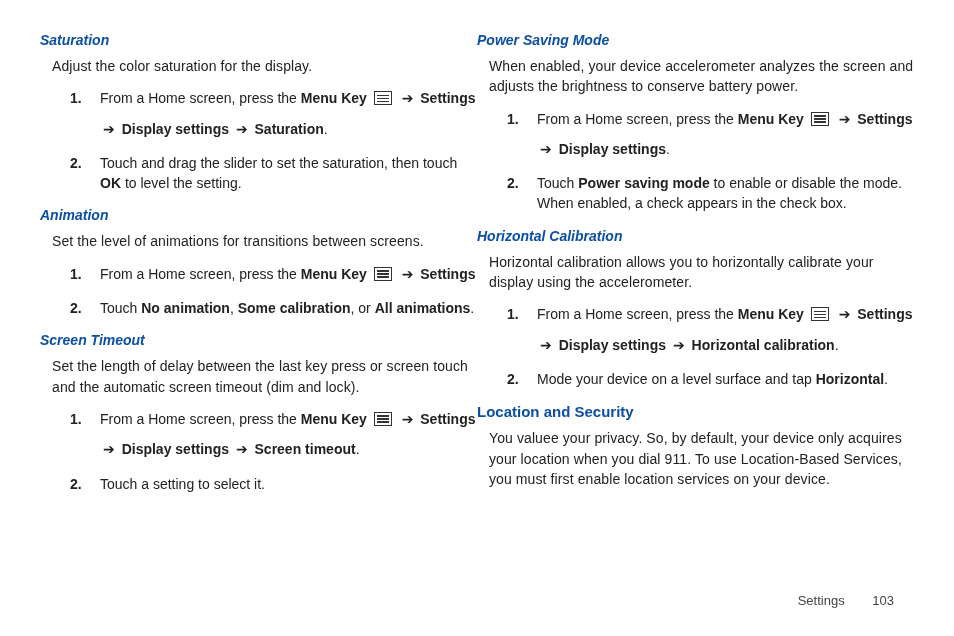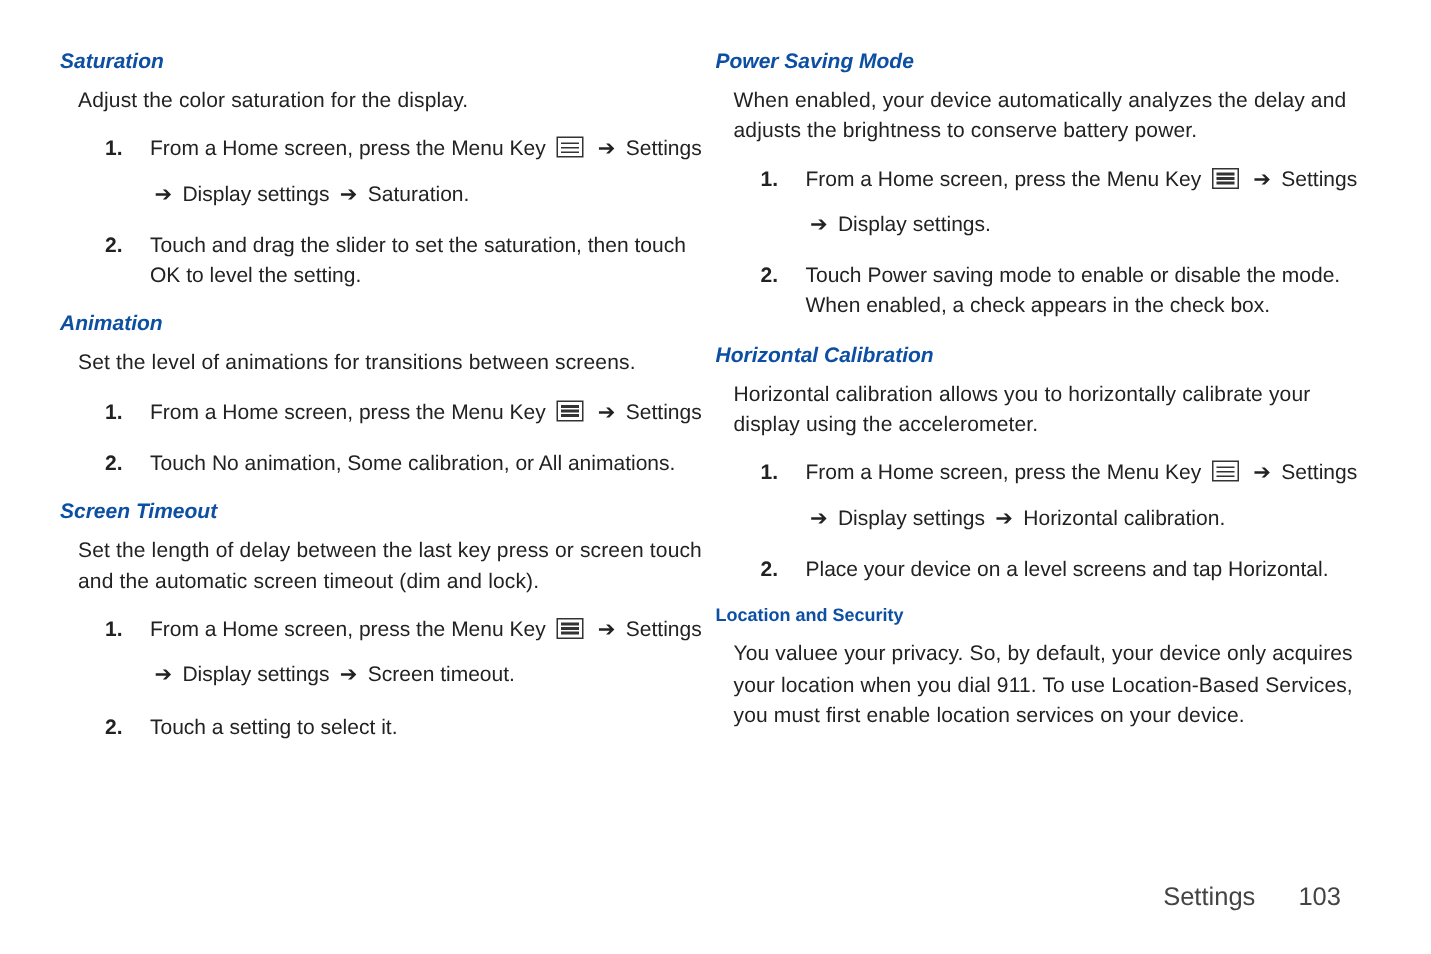--- a/index.html
+++ b/index.html
@@ -24,21 +24,21 @@
       font-weight: bold;
       font-style: italic;
       color: #0c4fa3;
       font-size: 14px;
       margin-bottom: 8px;
       margin-top: 2px;
     }
     .h-section {
       font-weight: bold;
       color: #0c4fa3;
-      font-size: 12px;
+      font-size: 15px;
       margin-bottom: 8px;
       margin-top: 6px;
     }
     .para {
       margin: 0 0 12px 12px;
       line-height: 1.45;
       letter-spacing: 0.1px;
     }
     .list {
       list-style: none;
@@ -51,21 +51,21 @@
       padding-left: 20px;
       line-height: 1.45;
       margin-bottom: 14px;
     }
     .list > li::before {
       content: counter(step) ".";
       position: absolute;
       left: -10px;
       font-weight: bold;
     }
-    .b { font-weight: normal; }
+    .b { font-weight: bold; }
     .arrow { font-weight: normal; margin: 0 3px; }
     .menu-icon {
       display: inline-block;
       width: 18px;
       height: 14px;
       border: 1.5px solid #333;
       vertical-align: -2px;
       margin: 0 3px;
       position: relative;
       background: #fff;
@@ -76,21 +76,21 @@
       left: 2px; right: 2px;
       height: 1.5px;
       background: #333;
     }
     .menu-icon::before { top: 2.5px; }
     .menu-icon::after { top: 5.5px; box-shadow: 0 3px 0 #333; }
     .footer {
       position: absolute;
       bottom: 28px;
       right: 60px;
-      font-size: 17px;
+      font-size: 13px;
       color: #444;
     }
     .footer .pagenum { margin-left: 24px; }
     .sub-line {
       display: block;
       margin-top: 10px;
     }
   </style>
 </head>
 <body>
@@ -151,21 +151,21 @@
       <li>
         <span>Touch a setting to select it.</span>
       </li>
     </ol>
 
   </div>
 
   <div class="col">
 
     <div class="h-sub">Power Saving Mode</div>
-    <p class="para">When enabled, your device automatically analyzes the delay and adjusts the brightness to conserve battery power.</p>
+    <p class="para">When enabled, your device accelerometer analyzes the screen and adjusts the brightness to conserve battery power.</p>
     <ol class="list">
       <li>
         <span>From a Home screen, press the </span><span class="b">Menu Key</span>
         <span class="menu-icon"></span>
         <span class="arrow">➔</span>
         <span class="b">Settings</span>
         <span class="sub-line">
           <span class="arrow">➔</span>
           <span class="b">Display settings</span>.
         </span>
@@ -184,21 +184,21 @@
         <span class="arrow">➔</span>
         <span class="b">Settings</span>
         <span class="sub-line">
           <span class="arrow">➔</span>
           <span class="b">Display settings</span>
           <span class="arrow">➔</span>
           <span class="b">Horizontal calibration</span>.
         </span>
       </li>
       <li>
-        <span>Place your device on a level screens and tap </span><span class="b">Horizontal</span><span>.</span>
+        <span>Mode your device on a level surface and tap </span><span class="b">Horizontal</span><span>.</span>
       </li>
     </ol>
 
     <div class="h-section">Location and Security</div>
     <p class="para">You valuee your privacy. So, by default, your device only acquires your location when you dial 911. To use Location-Based Services, you must first enable location services on your device.</p>
 
   </div>
 </div>
 
 <div class="footer">

